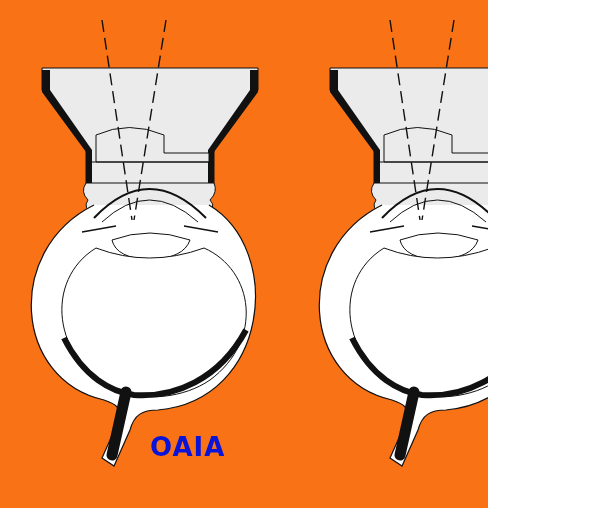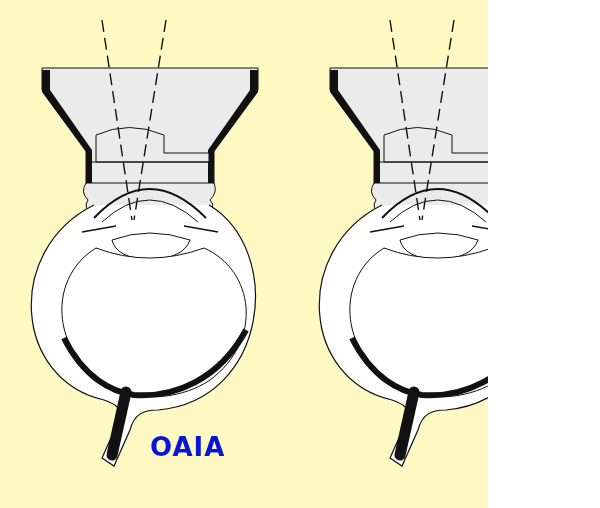--- a/index.html
+++ b/index.html
@@ -1,16 +1,16 @@
 <!DOCTYPE html>
 <html><head>
 <meta charset="utf-8">
 <style>
   html, body { margin:0; padding:0; background:#ffffff; }
-  .canvas { position:relative; width:488px; height:508px; background:#fef9c3; overflow:hidden; }
+  .canvas { position:relative; width:488px; height:508px; background:#f97316; overflow:hidden; }
   svg { position:absolute; left:0; top:0; }
   .label {
     position:absolute; font-family:"DejaVu Sans", sans-serif; font-weight:bold;
     font-size:26px; letter-spacing:1px; color:#0a14d8;
   }
 </style>
 </head>
 <body>
 
 <div class="canvas">

